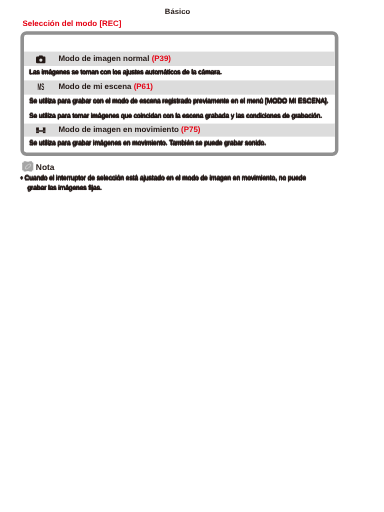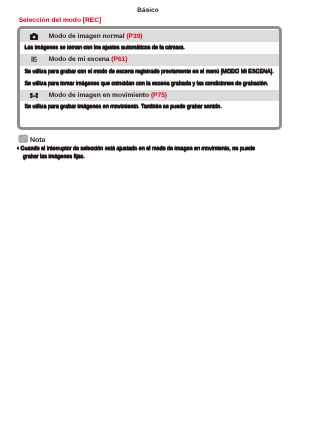--- a/index.html
+++ b/index.html
@@ -8,21 +8,21 @@
   .page{position:relative;width:300px;height:427px;overflow:hidden;background:#ffffff;}
 
   .running-head{position:absolute;top:6.6px;left:0;width:296px;text-align:center;
                 font-size:6.4px;font-weight:bold;letter-spacing:0.05px;}
 
   .section-title{position:absolute;left:18.7px;top:17.2px;font-size:6.6px;font-weight:bold;
                  color:#e50012;white-space:nowrap;letter-spacing:0.02px;}
 
   .mode-table{position:absolute;left:17.2px;top:26.3px;width:265.3px;height:104.2px;
               box-sizing:border-box;border:3.1px solid #909090;border-radius:5px;background:#fff;}
-  .rows{position:absolute;left:0;right:0;top:1px;height:95px;}
+  .rows{position:absolute;left:0;right:0;top:14px;height:95px;}
   .row{position:absolute;left:0;right:0;height:11.9px;}
   .row.a{background:#dcdcdc;}
   .row.b{background:#ffffff;}
   .row:nth-child(1){top:0}
   .row:nth-child(2){top:11.85px}
   .row:nth-child(3){top:23.7px}
   .row:nth-child(4){top:35.55px}
   .row:nth-child(5){top:47.4px}
   .row:nth-child(6){top:59.25px}
   .row:nth-child(7){top:71.1px}

